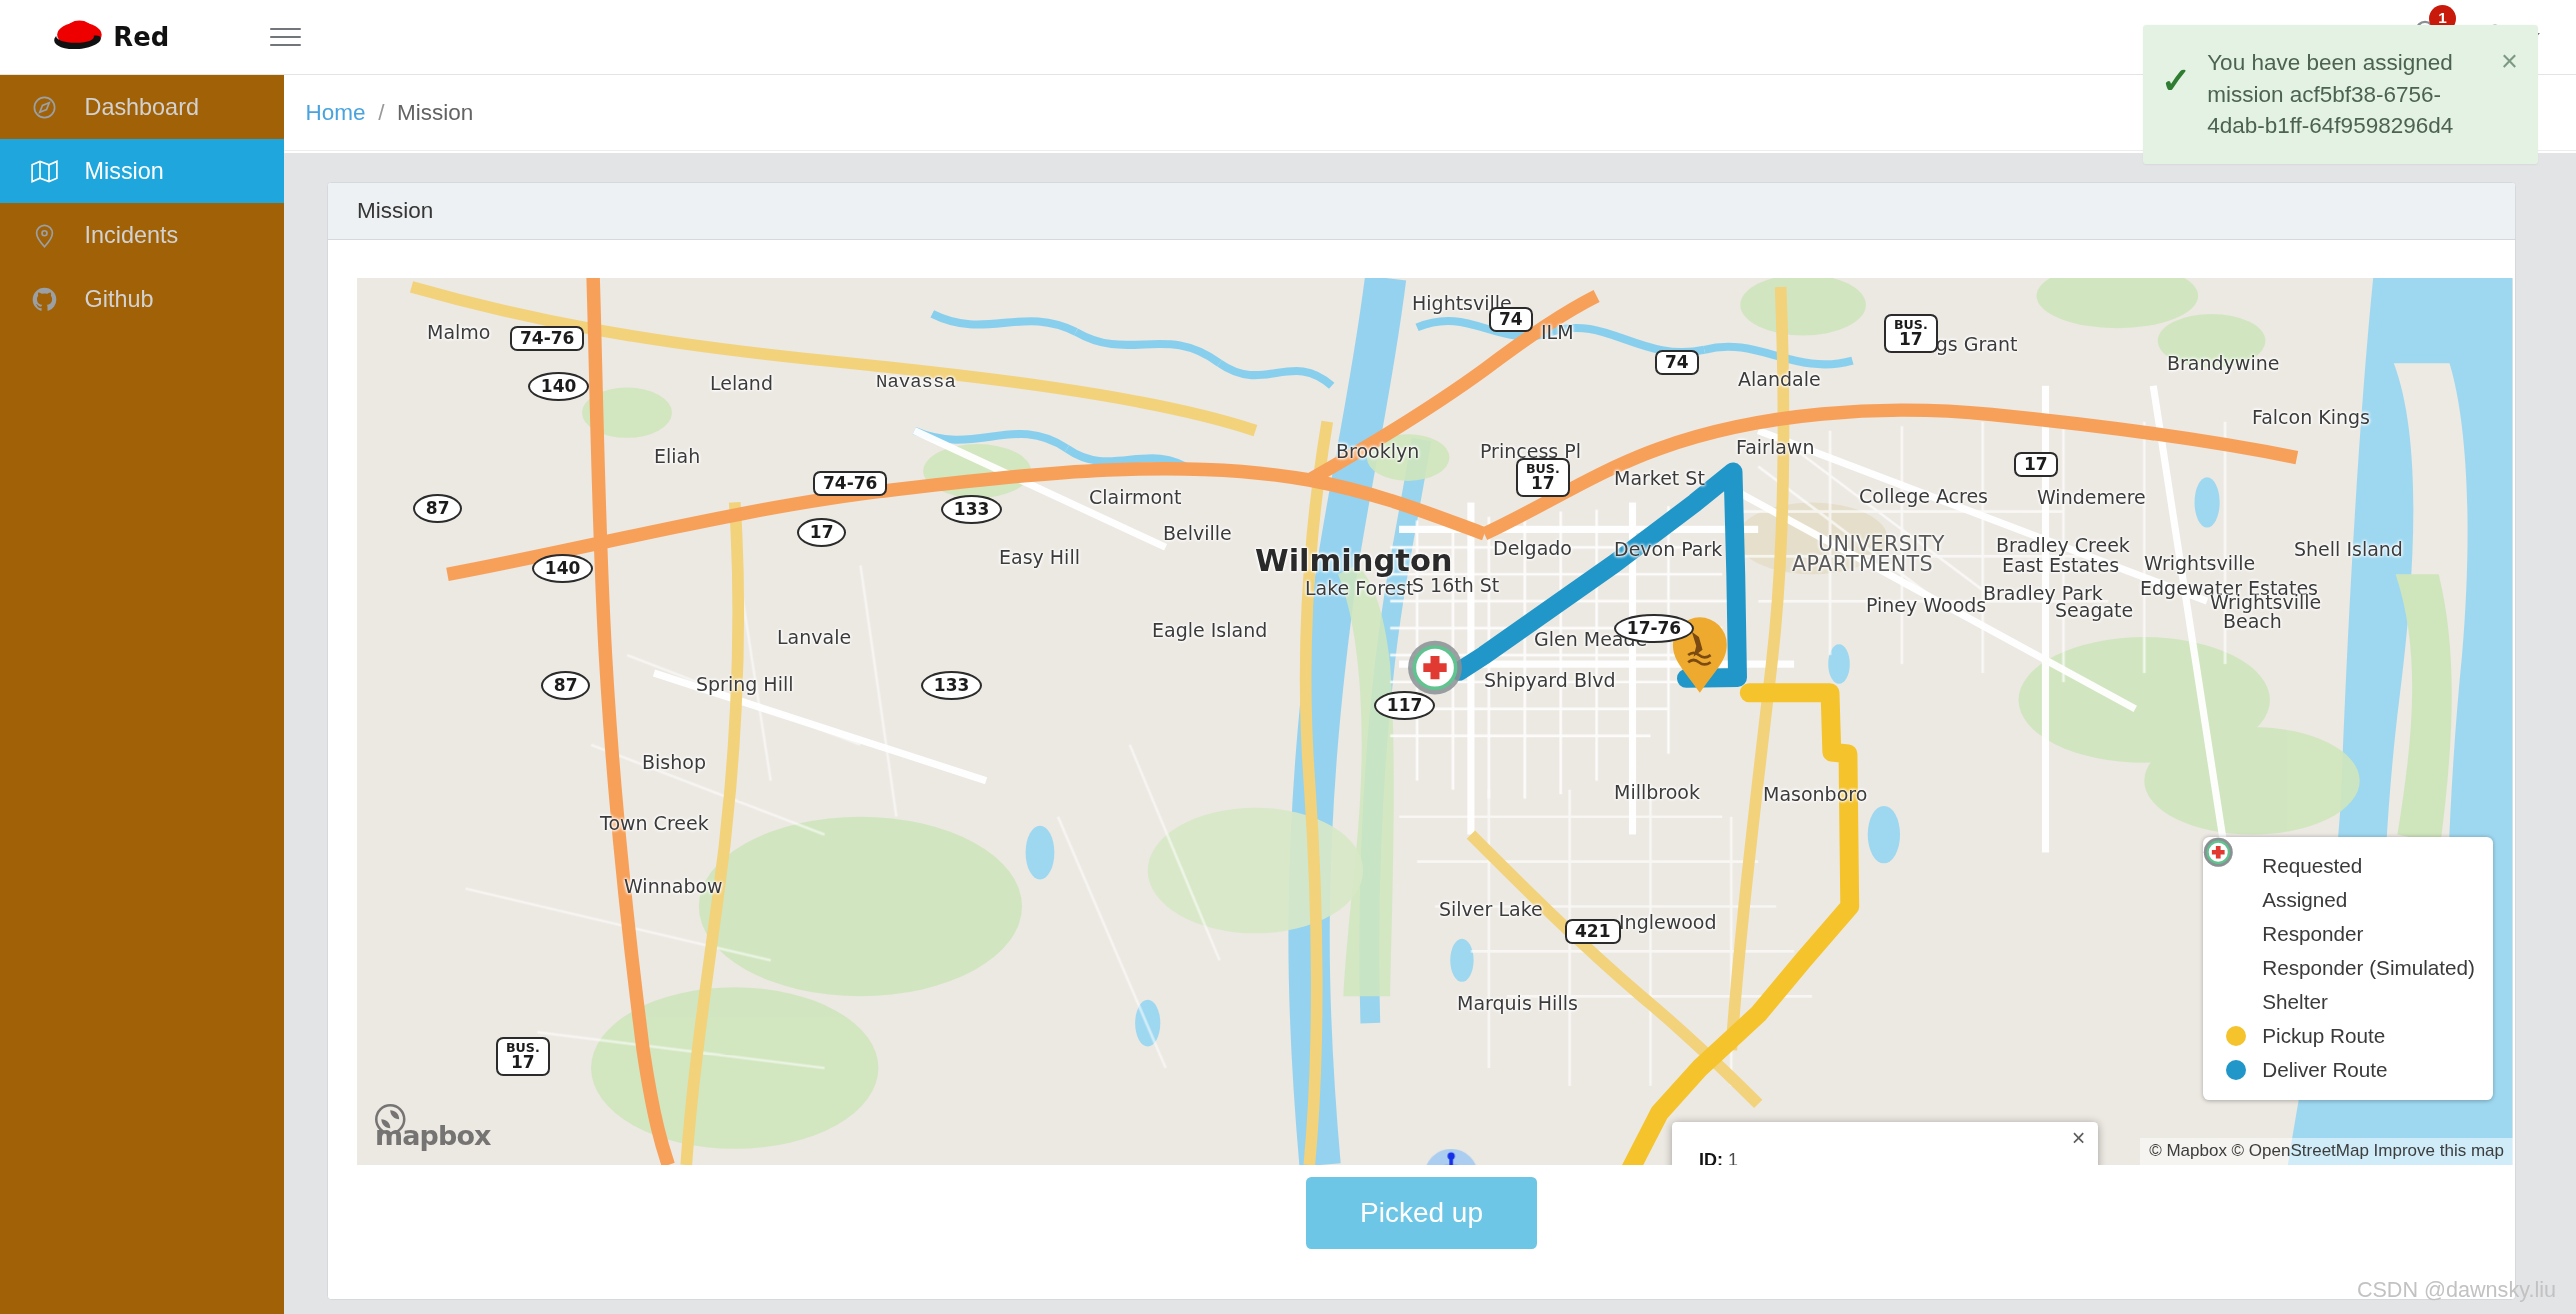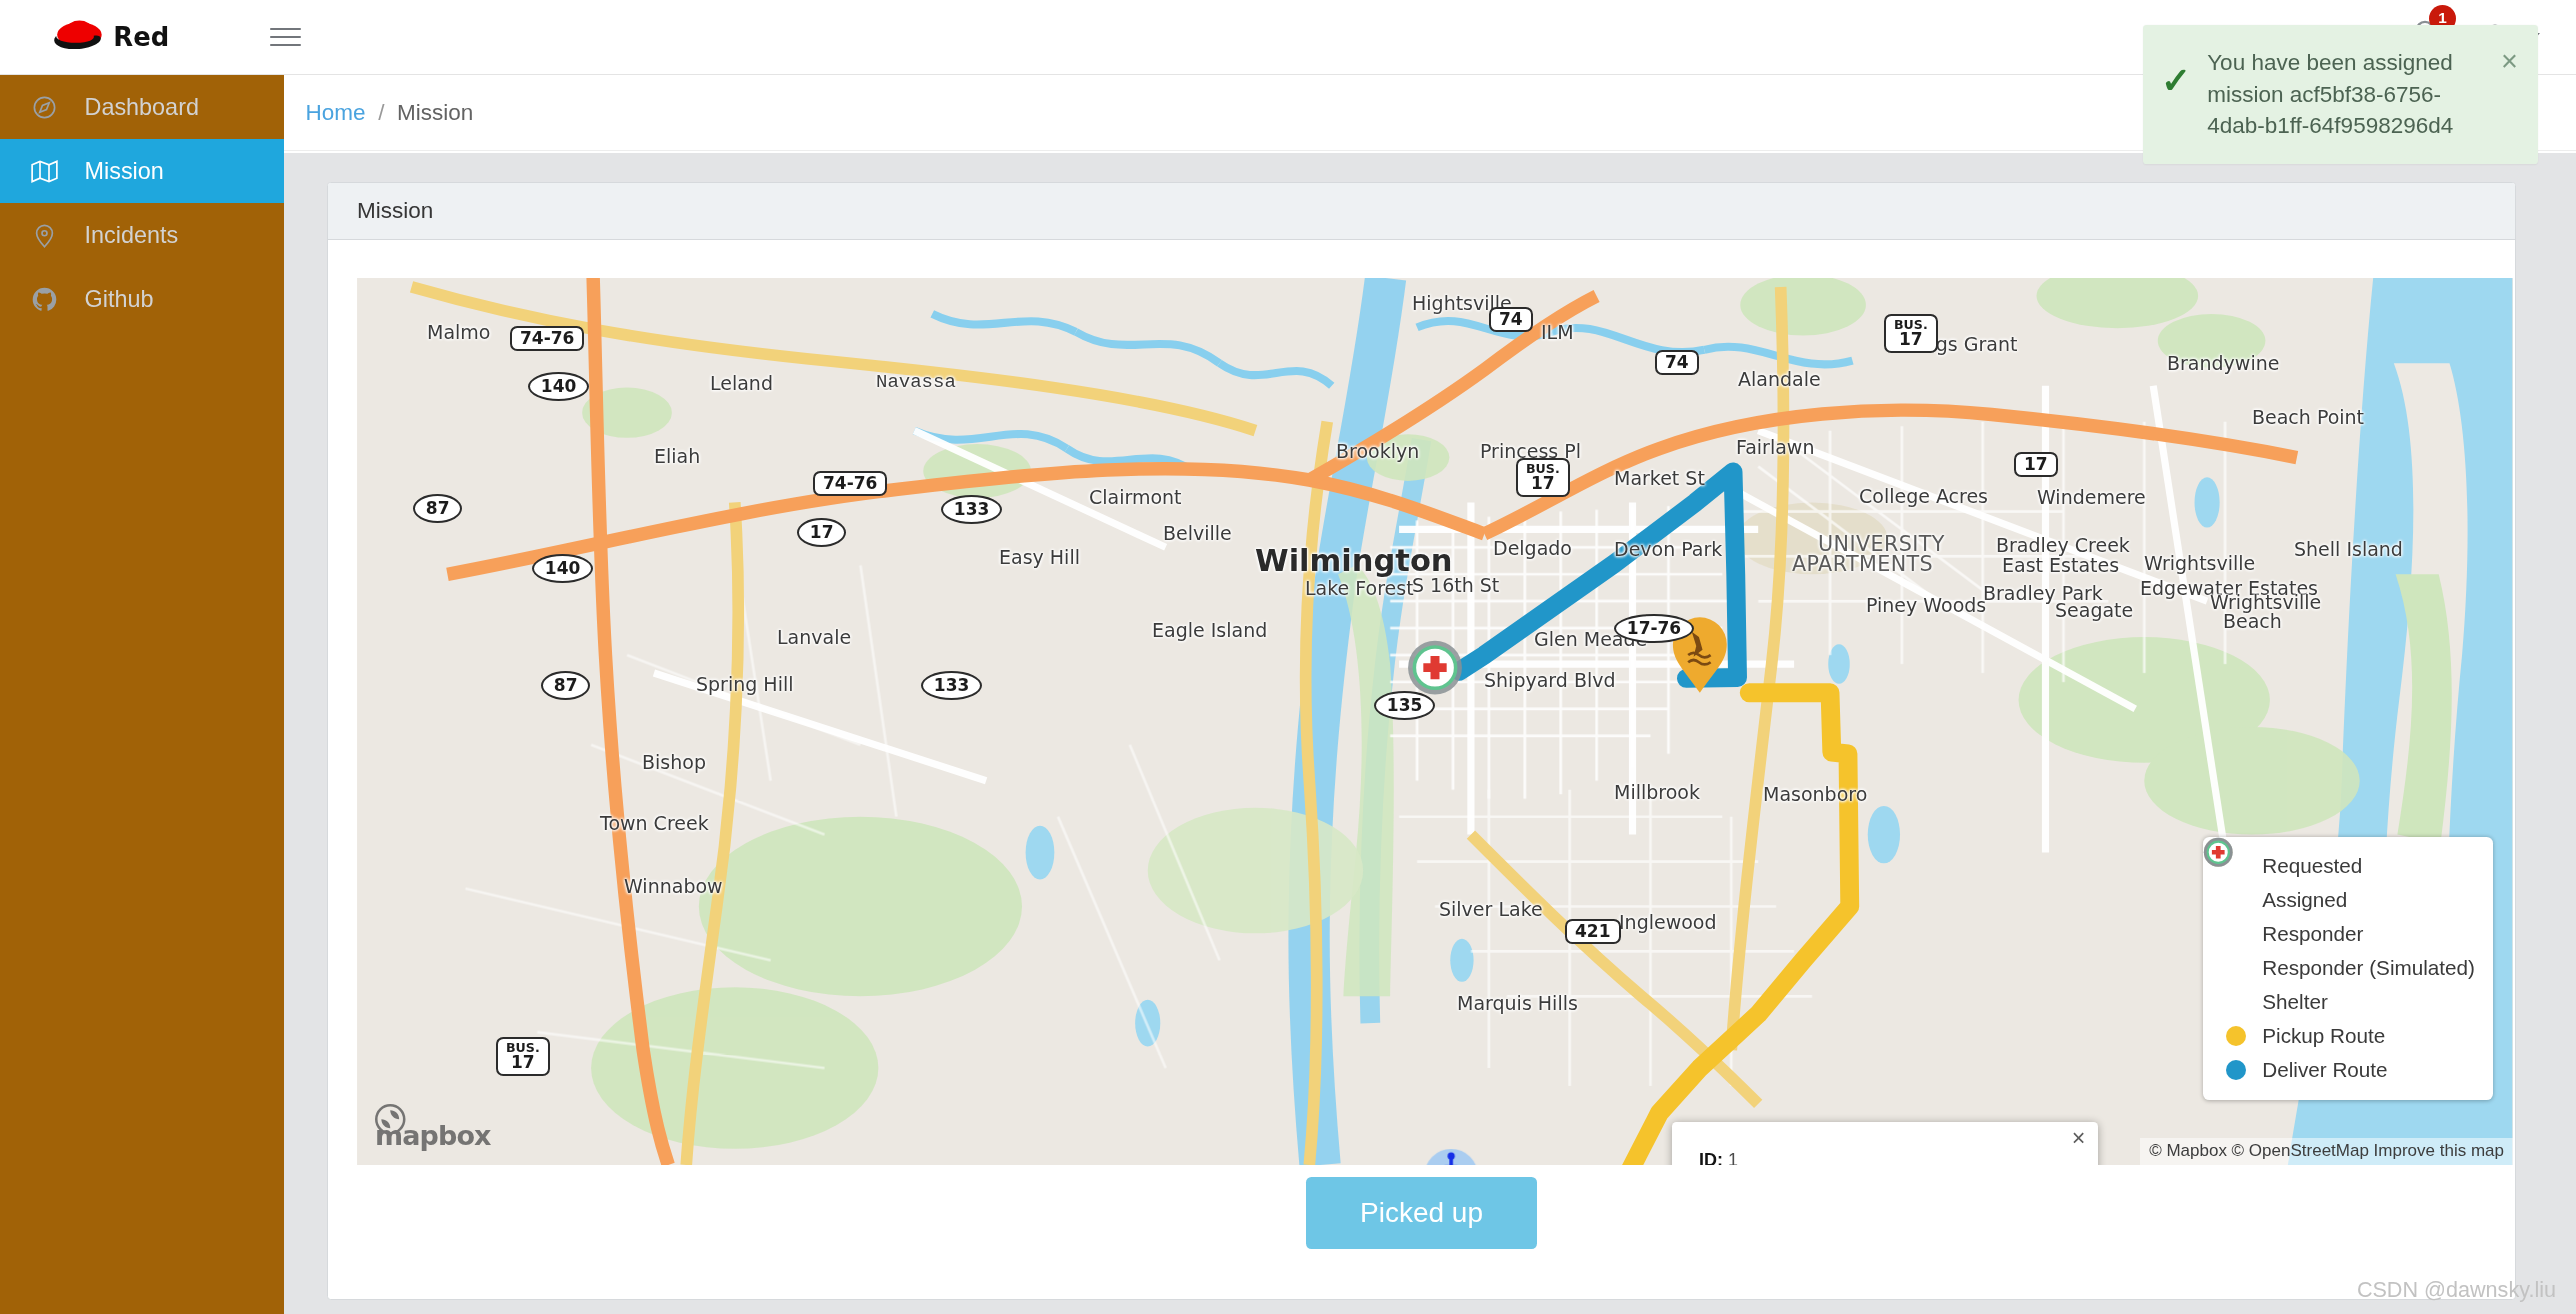--- a/index.html
+++ b/index.html
@@ -454,21 +454,21 @@
         <div id="map-labels">
             <div class="mlabel " style="left: 70px; top: 43px;">Malmo</div>
             <div class="mlabel " style="left: 353px; top: 94px;">Leland</div>
             <div class="mlabel " style="left: 519px; top: 93px; font-family: Liberation Mono, monospace;">Navassa</div>
             <div class="mlabel " style="left: 297px; top: 167px;">Eliah</div>
             <div class="mlabel " style="left: 1055px; top: 13.5px;">Hightsville</div>
             <div class="mlabel " style="left: 1184px; top: 43px;">ILM</div>
             <div class="mlabel " style="left: 1381px; top: 90px;">Alandale</div>
             <div class="mlabel " style="left: 1549px; top: 55px;">Kings Grant</div>
             <div class="mlabel " style="left: 1810px; top: 74px;">Brandywine</div>
-            <div class="mlabel " style="left: 1895px; top: 128px;">Beach Point</div>
+            <div class="mlabel " style="left: 1895px; top: 128px;">Falcon Kings</div>
             <div class="mlabel " style="left: 1379px; top: 158px;">Fairlawn</div>
             <div class="mlabel " style="left: 979px; top: 162px;">Brooklyn</div>
             <div class="mlabel " style="left: 1123px; top: 162px;">Princess Pl</div>
             <div class="mlabel " style="left: 1257px; top: 189px;">Market St</div>
             <div class="mlabel " style="left: 1502px; top: 207px;">College Acres</div>
             <div class="mlabel " style="left: 1680px; top: 208px;">Windemere</div>
             <div class="mlabel " style="left: 732px; top: 208px;">Clairmont</div>
             <div class="mlabel " style="left: 806px; top: 244px;">Belville</div>
             <div class="mlabel big" style="left: 898px; top: 265px;">Wilmington</div>
             <div class="mlabel " style="left: 1136px; top: 259px;">Delgado</div>
@@ -505,21 +505,21 @@
         <div id="map-shields">
             <div class="shield" style="left: 153px; top: 48px;"><span>74-76</span></div>
             <div class="shield oval" style="left: 171px; top: 94px;"><span>140</span></div>
             <div class="shield" style="left: 456px; top: 193px;"><span>74-76</span></div>
             <div class="shield oval" style="left: 56px; top: 216px;"><span>87</span></div>
             <div class="shield oval" style="left: 584px; top: 217px;"><span>133</span></div>
             <div class="shield oval" style="left: 440px; top: 240px;"><span>17</span></div>
             <div class="shield oval" style="left: 175px; top: 276px;"><span>140</span></div>
             <div class="shield oval" style="left: 184px; top: 393px;"><span>87</span></div>
             <div class="shield oval" style="left: 564px; top: 393px;"><span>133</span></div>
-            <div class="shield oval" style="left: 1017px; top: 413px;"><span>135</span></div>
+            <div class="shield oval" style="left: 1017px; top: 413px;"><span>117</span></div>
             <div class="shield" style="left: 1132px; top: 29px;"><span>74</span></div>
             <div class="shield" style="left: 1298px; top: 72px;"><span>74</span></div>
             <div class="shield" style="left: 1159px; top: 180px;"><span class="bus">BUS.</span><span>17</span></div>
             <div class="shield" style="left: 1527px; top: 36px;"><span class="bus">BUS.</span><span>17</span></div>
             <div class="shield" style="left: 1657px; top: 174px;"><span>17</span></div>
             <div class="shield oval" style="left: 1257px; top: 336px;"><span>17-76</span></div>
             <div class="shield" style="left: 1208px; top: 641px;"><span>421</span></div>
             <div class="shield" style="left: 139px; top: 759px;"><span class="bus">BUS.</span><span>17</span></div>
           </div>
 

